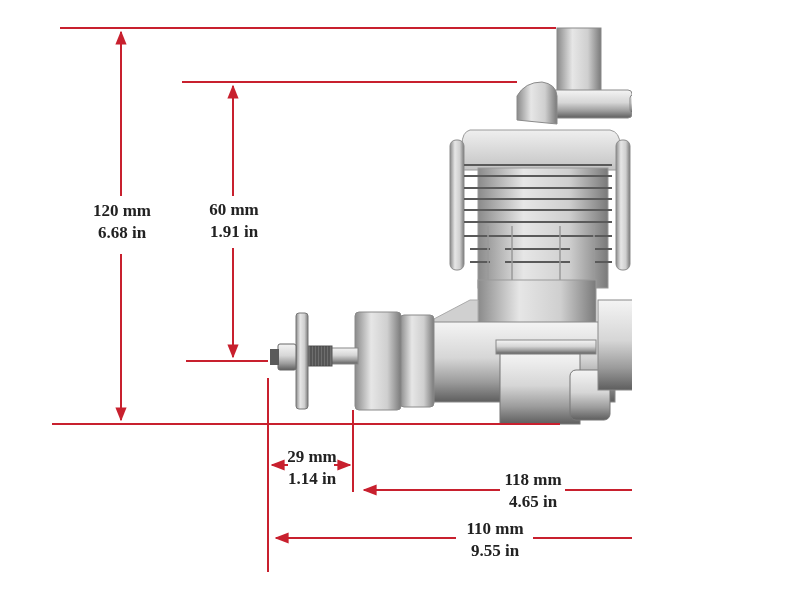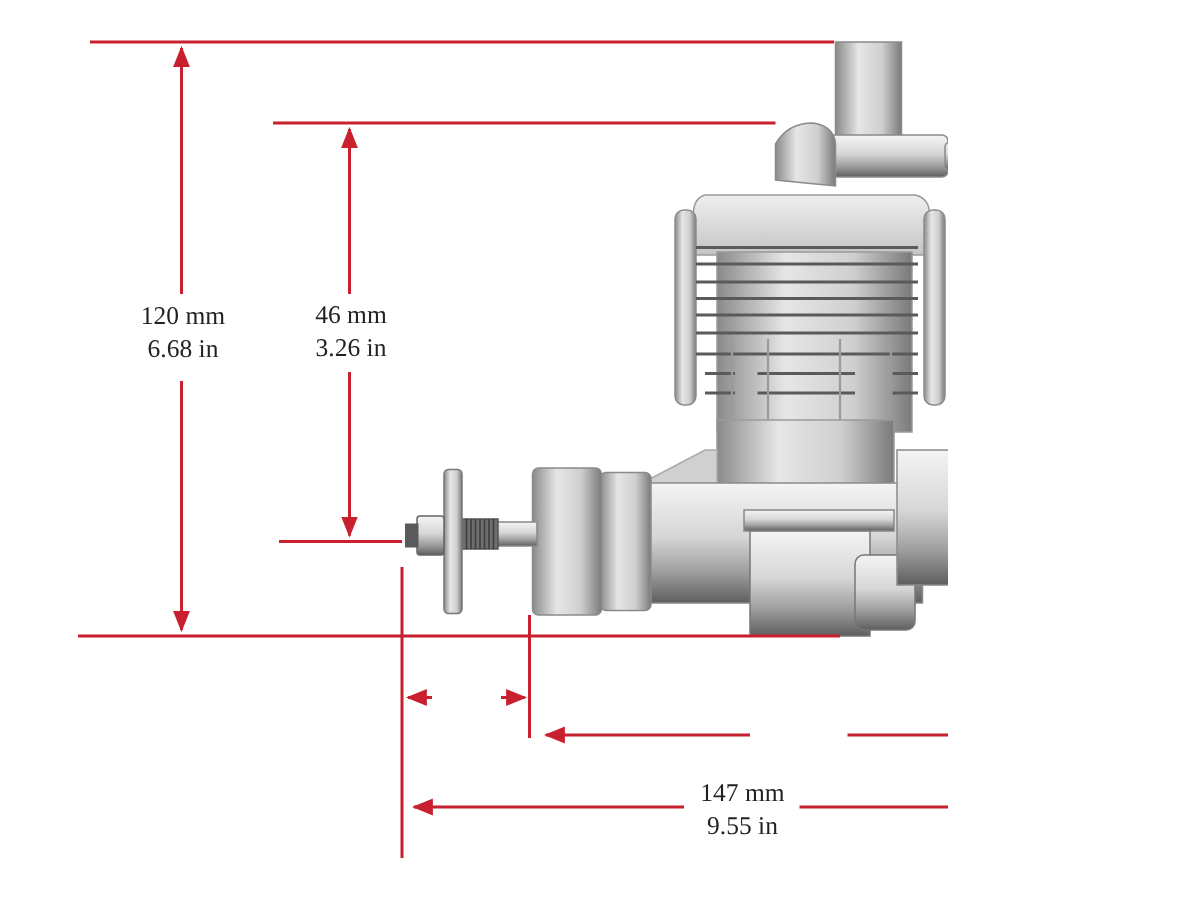--- a/index.html
+++ b/index.html
@@ -1,16 +1,16 @@
 <!DOCTYPE html>
 <html><head>
 <meta charset="utf-8">
 <style>
   html, body { margin: 0; padding: 0; background: #ffffff; }
-  #stage { position: relative; width: 632px; height: 600px; overflow: hidden; background: #ffffff; }
+  #stage { position: relative; width: 632px; height: 600px; overflow: hidden; background: #ffffff; font-weight: bold; }
   #stage svg { position: absolute; left: 0; top: 0; }
   .dim-label {
     position: absolute;
     font-family: "Liberation Serif", "DejaVu Serif", serif;
     font-size: 17px;
     color: #222222;
     text-align: center;
     line-height: 22px;
     background: #ffffff;
     white-space: nowrap;
@@ -168,20 +168,28 @@
       <line x1="276" y1="538" x2="456" y2="538" marker-start="url(#arrow)"></line>
       <line x1="533" y1="538" x2="718" y2="538" marker-end="url(#arrow)"></line>
     </g>
   </svg>
 
   <div class="dim-label" style="left:82px; top:200px; width:80px;">
     <span>120 mm</span>
     <span>6.68 in</span>
   </div>
   <div class="dim-label" style="left:198px; top:199px; width:72px;">
-    <span>46 mm</span>
-    <span>3.26 in</span>
+    <span>60 mm</span>
+    <span>1.91 in</span>
+  </div>
+  <div class="dim-label" style="left:283px; top:446px; width:58px; background:transparent;">
+    <span>29 mm</span>
+    <span>1.14 in</span>
+  </div>
+  <div class="dim-label" style="left:500px; top:469px; width:66px; background:transparent;">
+    <span>118 mm</span>
+    <span>4.65 in</span>
   </div>
   <div class="dim-label" style="left:458px; top:518px; width:74px; background:transparent;">
-    <span>147 mm</span>
+    <span>110 mm</span>
     <span>9.55 in</span>
   </div>
 </div>
 
 </body></html>

